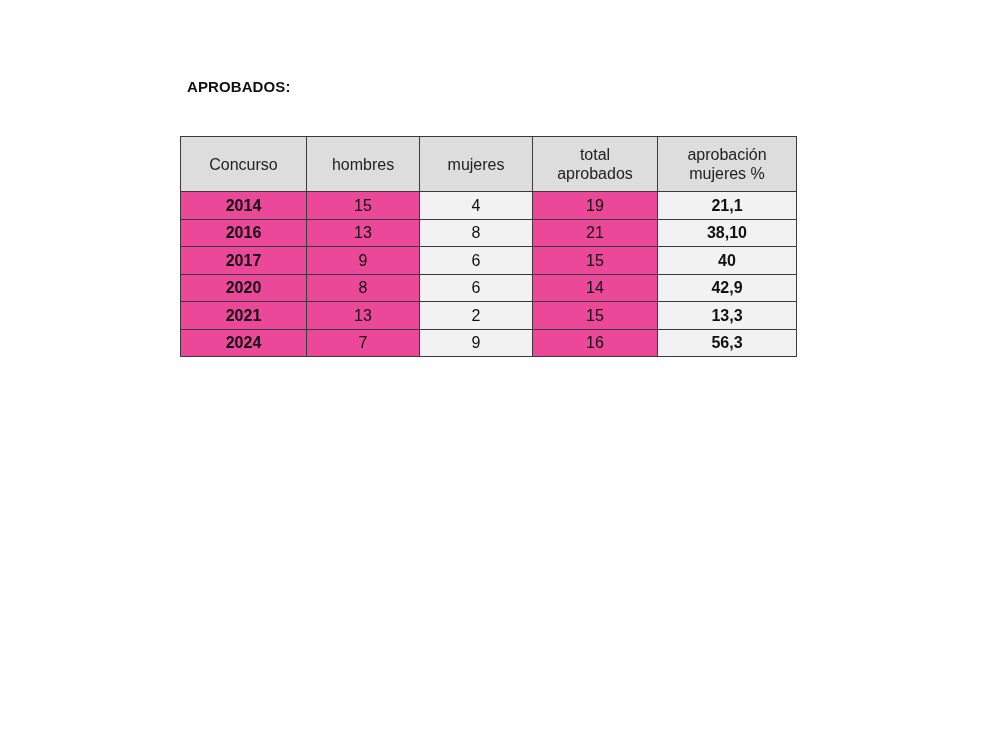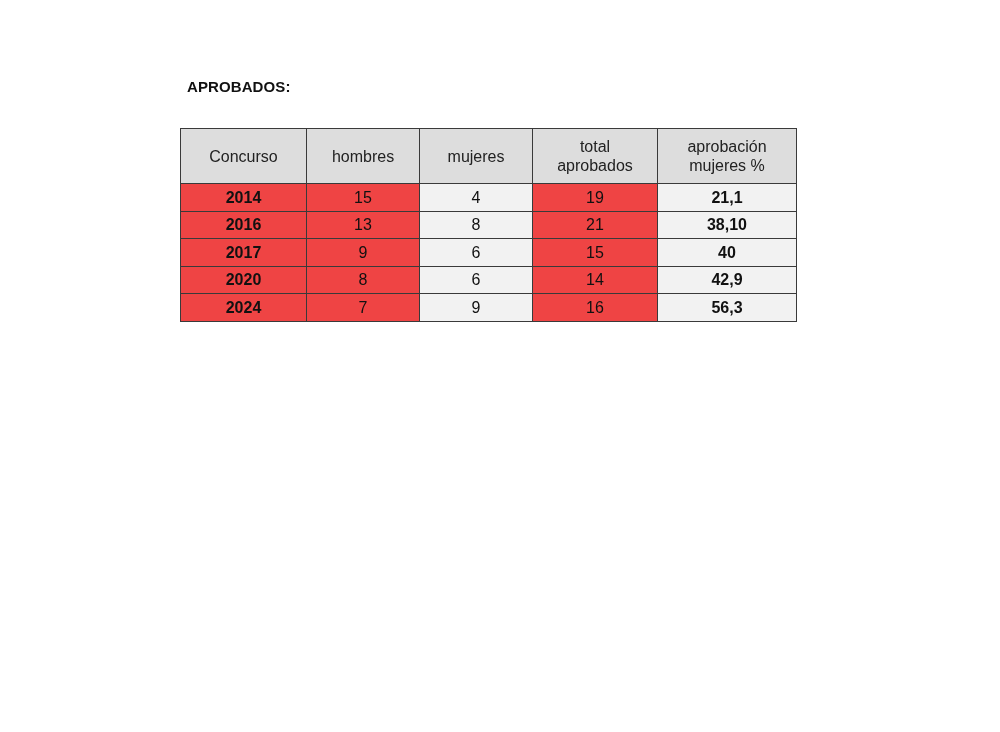--- a/index.html
+++ b/index.html
@@ -19,42 +19,42 @@
       position: absolute;
       left: 187px;
       top: 78px;
       font-size: 15px;
       font-weight: bold;
       letter-spacing: 0.1px;
     }
     table.data {
       position: absolute;
       left: 180px;
-      top: 128px;
+      top: 136px;
       border-collapse: collapse;
       table-layout: fixed;
       width: 616px;
     }
     table.data th, table.data td {
       border: 1.5px solid #3a3a3a;
       text-align: center;
       vertical-align: middle;
       padding: 0;
       font-size: 16px;
       line-height: 19px;
     }
     table.data thead th {
       background: #dddddd;
       font-weight: normal;
       height: 54px;
       color: #222;
     }
     table.data tbody td {
       height: 26.5px;
-      background: #ef4444;
+      background: #ec4899;
     }
     table.data tbody td.shade {
       background: #f2f2f2;
     }
     table.data tbody td.bold {
       font-weight: bold;
     }
     col.c1 { width: 126px; }
     col.c2 { width: 113px; }
     col.c3 { width: 113px; }
@@ -118,20 +118,27 @@
         <td class="shade bold">40</td>
       </tr>
       <tr>
         <td class="bold">2020</td>
         <td>8</td>
         <td class="shade">6</td>
         <td>14</td>
         <td class="shade bold">42,9</td>
       </tr>
       <tr>
+        <td class="bold">2021</td>
+        <td>13</td>
+        <td class="shade">2</td>
+        <td>15</td>
+        <td class="shade bold">13,3</td>
+      </tr>
+      <tr>
         <td class="bold">2024</td>
         <td>7</td>
         <td class="shade">9</td>
         <td>16</td>
         <td class="shade bold">56,3</td>
       </tr>
     </tbody>
 </table>
 
 </body></html>

